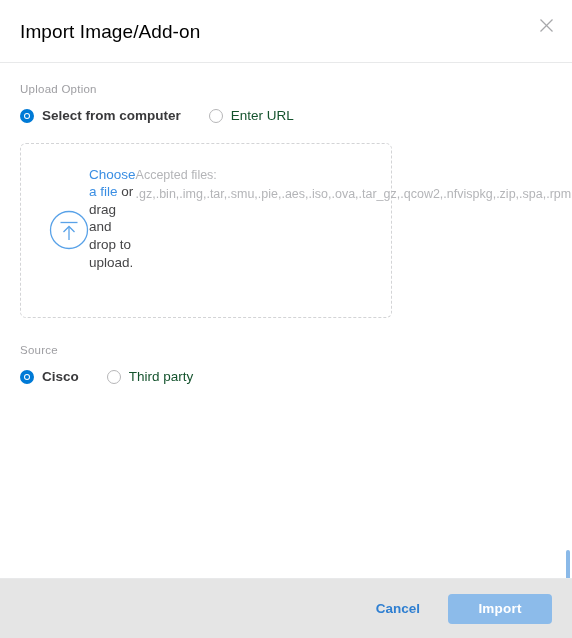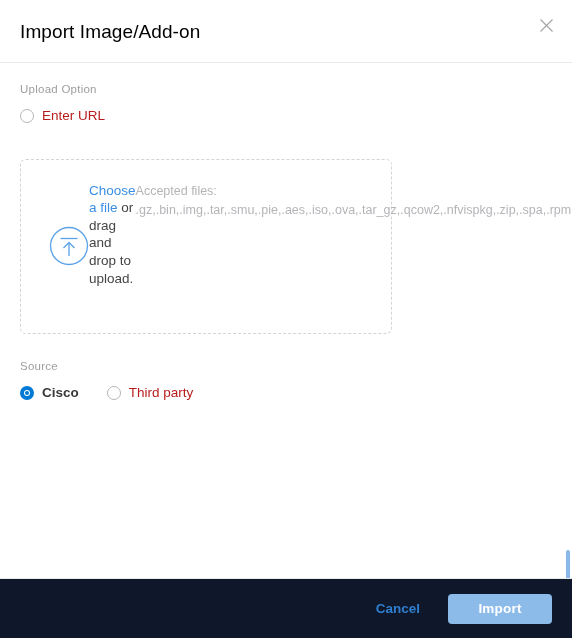--- a/index.html
+++ b/index.html
@@ -108,30 +108,30 @@
     top: 50%;
     left: 50%;
     transform: translate(-50%, -50%);
     width: 4px;
     height: 4px;
     border-radius: 50%;
     background: #007ad6;
   }
   .radio-text {
     font-size: 13.5px;
-    color: #b91c1c;
+    color: #14532d;
     line-height: 1;
     white-space: nowrap;
   }
   .radio-option.checked .radio-text {
     color: #39393b;
     font-weight: bold;
   }
 
-  .upload-option-row { margin-bottom: 36px; }
+  .upload-option-row { margin-bottom: 20px; }
 
   
   .dropzone {
     width: 372px;
     height: 175px;
     border: 1px dashed #d3d4d6;
     border-radius: 6px;
     padding: 22px 28px 0 28px;
     margin-bottom: 26px;
     background: #ffffff;
@@ -183,21 +183,21 @@
 
   
   .dialog-footer {
     flex: 0 0 60px;
     height: 60px;
     border-top: 1px solid #e8e9ea;
     display: flex;
     align-items: center;
     justify-content: flex-end;
     padding: 0 20px 0 0;
-    background: #0f172a;
+    background: #e5e5e5;
   }
   .btn-cancel {
     font-size: 13.5px;
     color: #2f7fd1;
     background: none;
     border: none;
     font-family: inherit;
     cursor: pointer;
     padding: 6px 10px;
     margin-right: 18px;
@@ -234,20 +234,24 @@
       </span>
     </button>
   </div>
 
   <div class="dialog-body">
 
     <div class="upload-option-row">
       <div class="field-label">Upload Option</div>
       <div class="radio-group">
 
+        <label class="radio-option checked">
+          <span class="radio-mark"></span>
+          <span class="radio-text">Select from computer</span>
+        </label>
 
         <label class="radio-option">
           <span class="radio-mark"></span>
           <span class="radio-text">Enter URL</span>
         </label>
 
 
       </div>
     </div>
 

